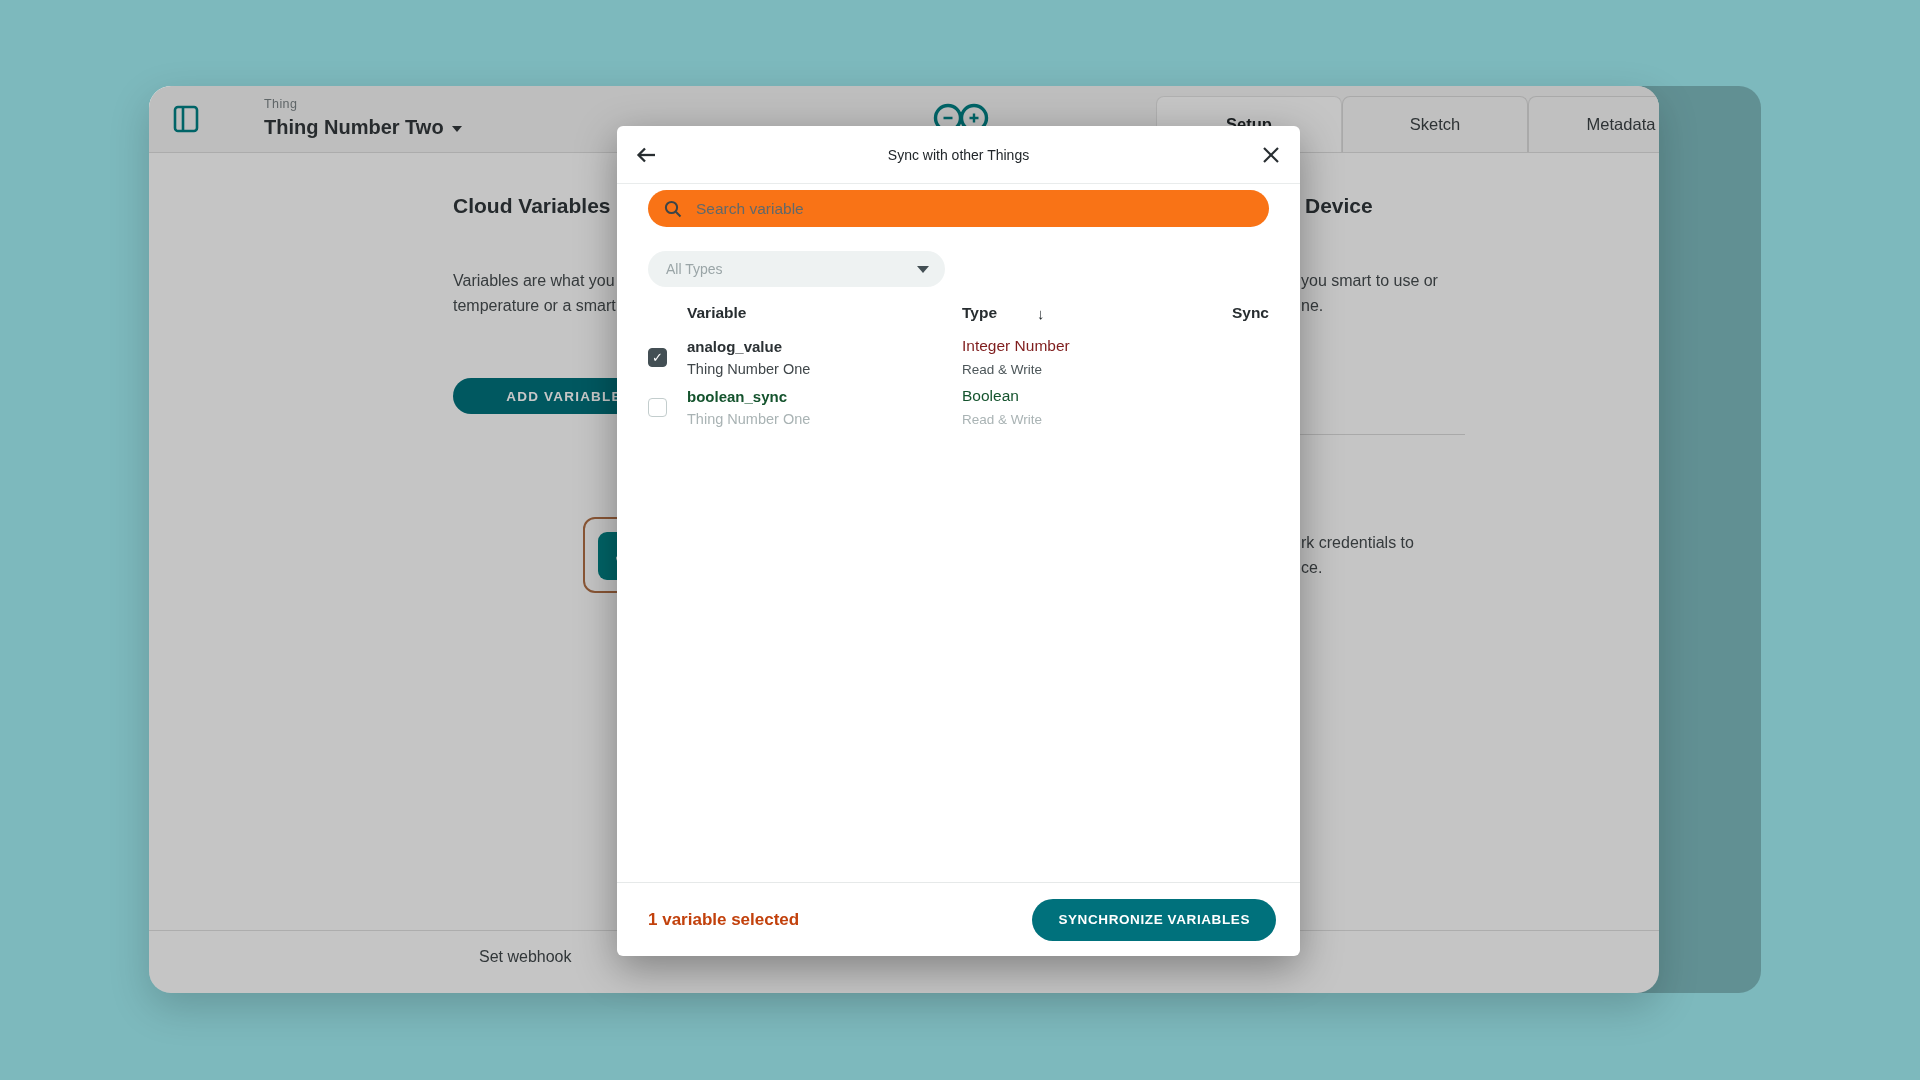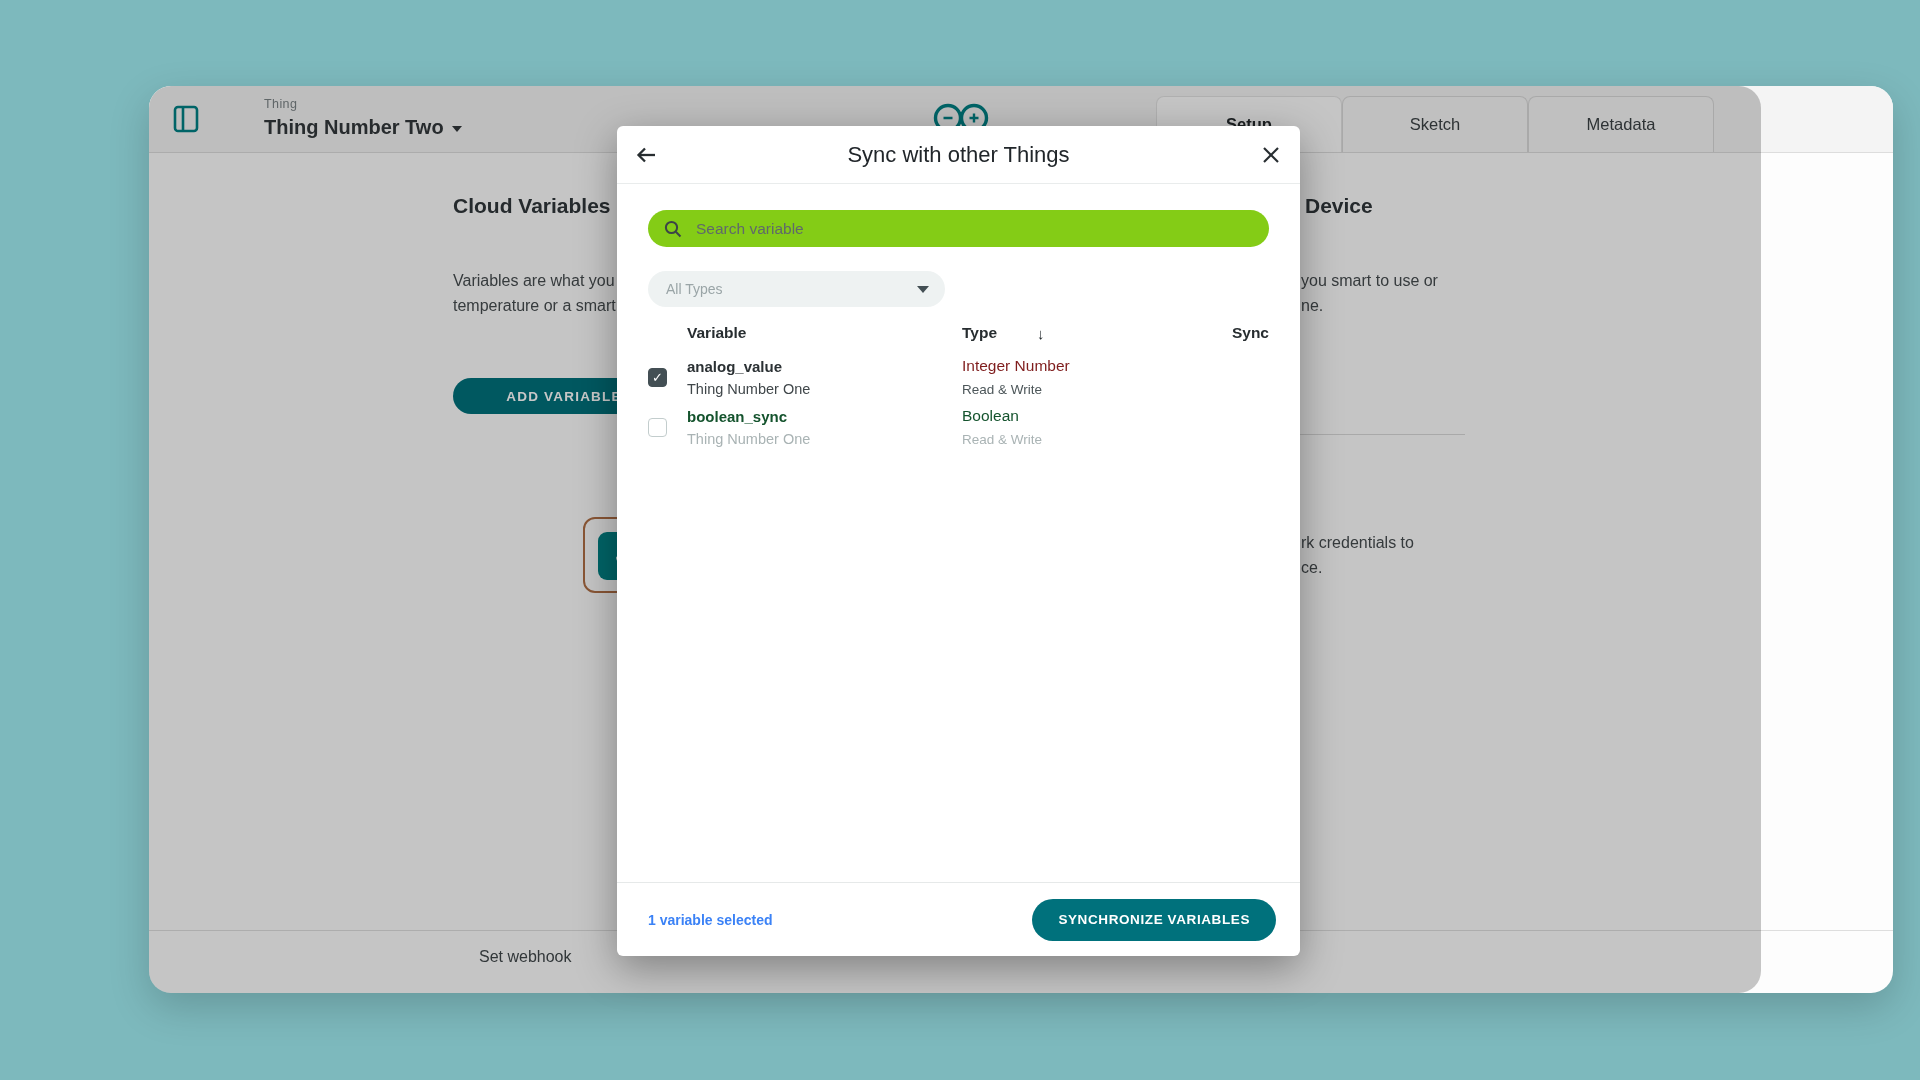--- a/index.html
+++ b/index.html
@@ -1,20 +1,20 @@
 <!DOCTYPE html>
 <html><head>
 <meta charset="utf-8">
 <style>
   html,body{margin:0;padding:0;background:#7db9bd;}
   .stage{position:relative;width:1920px;height:1080px;background:#7db9bd;overflow:hidden;
          font-family:"Liberation Sans",sans-serif;-webkit-font-smoothing:antialiased;}
 
   
-  .card{position:absolute;left:149px;top:86px;width:1744px;height:907px;background:#fdfdfd;
+  .card{position:absolute;left:149px;top:86px;width:1510px;height:907px;background:#fdfdfd;
         border-radius:22px;box-shadow:0 14px 40px rgba(0,0,0,.18);z-index:1;overflow:hidden;}
   .card-header{position:absolute;left:0;top:0;right:0;height:66px;background:#f4f4f4;
         border-bottom:1px solid #dddddd;}
   .panel-toggle{position:absolute;left:24px;top:19px;width:26px;height:28px;cursor:pointer;}
   .ctx-label{position:absolute;left:115px;top:11px;font-size:12.5px;color:#7b8386;letter-spacing:.4px;}
   .thing-name{position:absolute;left:115px;top:30px;font-size:20px;font-weight:bold;color:#33383b;
         display:flex;align-items:center;gap:8px;cursor:pointer;}
   .thing-caret{width:0;height:0;border-left:5px solid transparent;border-right:5px solid transparent;
         border-top:6px solid #33383b;margin-top:2px;}
   .logo{position:absolute;left:783px;top:16px;}
@@ -39,26 +39,26 @@
   .webhook{position:absolute;left:330px;top:862px;font-size:16px;color:#40474a;cursor:pointer;}
 
   .dim-overlay{position:absolute;left:149px;top:86px;width:1612px;height:907px;
         background:rgba(0,0,0,0.22);border-radius:22px;z-index:2;}
 
   
   .modal{position:absolute;left:617px;top:126px;width:683px;height:830px;background:#ffffff;
         border-radius:6px;box-shadow:0 12px 40px rgba(0,0,0,.35);z-index:3;}
   .m-header{position:relative;height:57px;border-bottom:1px solid #e9ecec;
         display:flex;align-items:center;justify-content:center;}
-  .m-title{font-size:22px;color:#21262a;}
+  .m-title{font-size:14px;color:#21262a;}
   .m-back{position:absolute;left:14px;top:14px;width:30px;height:30px;display:flex;align-items:center;
         justify-content:center;cursor:pointer;background:none;border:none;padding:0;}
   .m-close{position:absolute;right:14px;top:14px;width:30px;height:30px;display:flex;align-items:center;
         justify-content:center;cursor:pointer;background:none;border:none;padding:0;}
-  .m-search{margin:26px 31px 0;height:37px;background:#84cc16;border-radius:19px;
+  .m-search{margin:6px 31px 0;height:37px;background:#f97316;border-radius:19px;
         display:flex;align-items:center;padding:0 16px;gap:12px;}
   .m-search input{flex:1;border:none;outline:none;background:transparent;font-family:inherit;
         font-size:15.5px;color:#353c3e;}
   .m-search input::placeholder{color:#60696b;opacity:1;}
   .m-filters{margin:24px 31px 0;display:flex;justify-content:space-between;}
   .pill{width:297px;height:36px;background:#eef2f2;border-radius:18px;display:flex;align-items:center;
         padding:0 18px;font-size:14px;color:#3f474a;position:relative;box-sizing:border-box;cursor:pointer;}
   .pill.muted-value{color:#9aa5a7;}
   .pill .caret{position:absolute;right:16px;width:0;height:0;border-left:6px solid transparent;
         border-right:6px solid transparent;border-top:7px solid #434f54;}
@@ -74,21 +74,21 @@
   .cb.checked{background:#434f54;border-color:#434f54;}
   .cb.checked::after{content:"✓";color:#ffffff;font-size:13px;line-height:1;}
   .var-name{font-size:15px;font-weight:bold;color:#2b3134;}
   .var-thing{font-size:14.5px;color:#40474a;margin-top:6px;}
   .var-type{font-size:15.5px;color:#7f1d1d;}
   .var-perm{font-size:13.5px;color:#4c5659;margin-top:7px;}
   .m-row.muted .var-name,.m-row.muted .var-type{color:#14532d;}
   .m-row.muted .var-thing,.m-row.muted .var-perm{color:#a9b3b4;}
   .m-footer{position:absolute;left:0;right:0;bottom:0;height:73px;border-top:1px solid #e6e9e9;
         display:flex;align-items:center;justify-content:space-between;padding:0 24px 0 31px;}
-  .sel-summary{font-size:14px;font-weight:bold;color:#3b82f6;}
+  .sel-summary{font-size:17px;font-weight:bold;color:#c2410c;}
   .sync-btn{height:42px;padding:0 26px;border:none;border-radius:21px;background:#00717c;color:#ffffff;
         font-family:inherit;font-size:13.5px;font-weight:bold;letter-spacing:.6px;cursor:pointer;}
 </style>
 </head>
 <body>
 
 <div class="stage">
 
   <div class="card">
     <div class="card-header">

